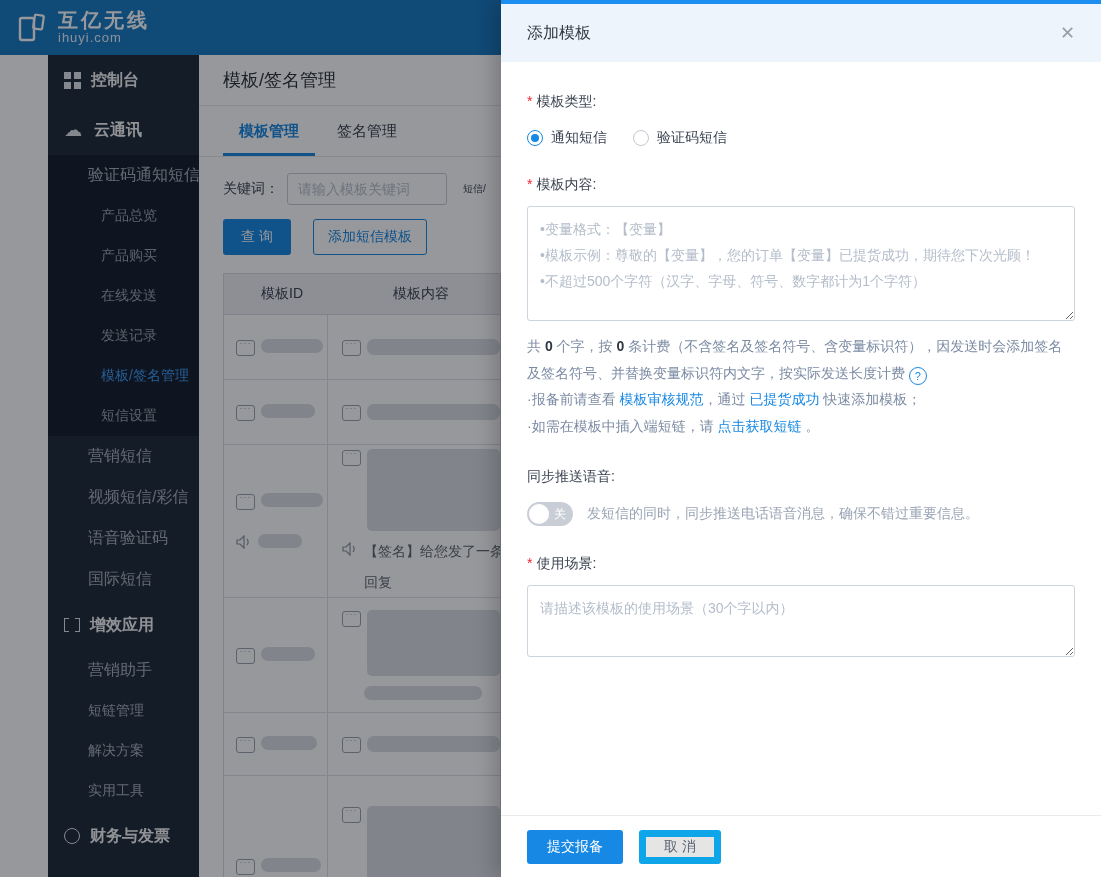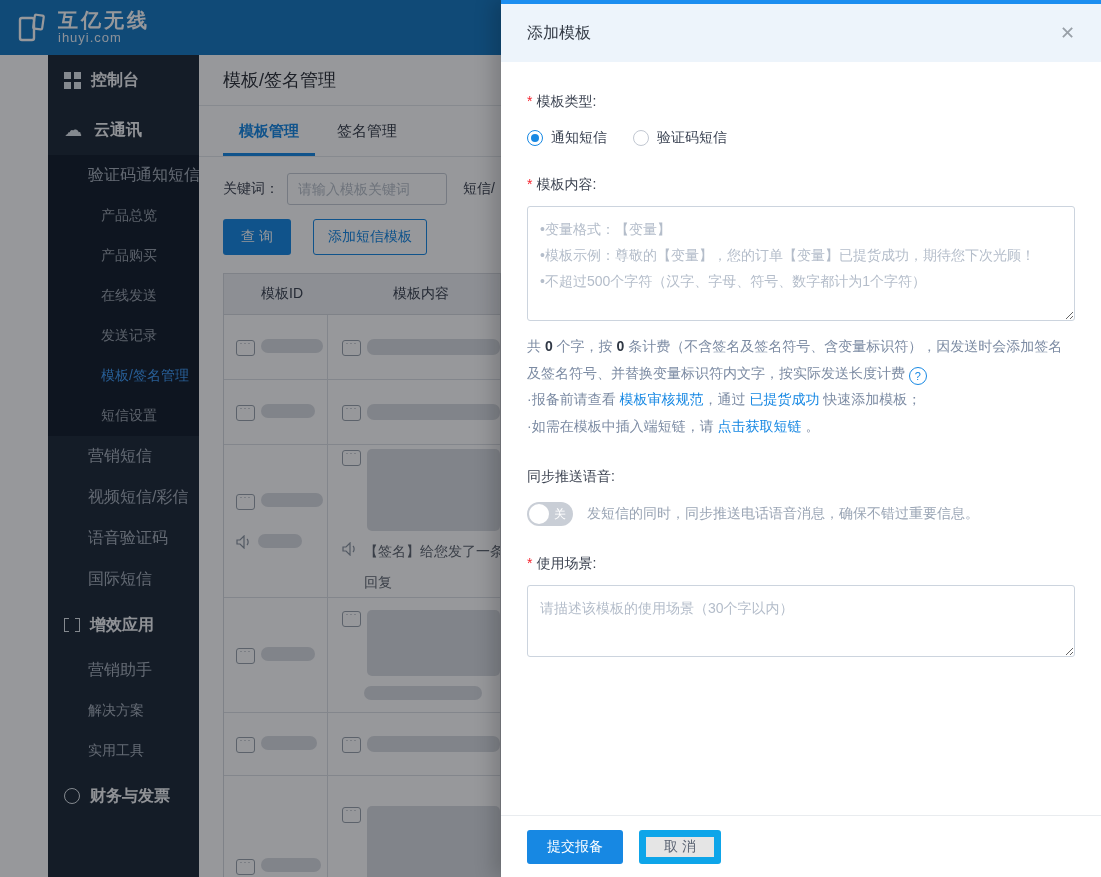--- a/index.html
+++ b/index.html
@@ -56,21 +56,21 @@
   .tab.active{color:#1788e3;font-weight:bold;}
   .tab.active::after{content:"";position:absolute;left:-16px;right:-16px;bottom:0;height:3px;
     background:#1788e3;}
   .filter-row{margin:16px 0 0 24px;display:flex;align-items:center;white-space:nowrap;
     overflow:hidden;}
   .filter-label{font-size:14px;color:#3f4552;margin-right:8px;}
   .kw-input{width:160px;height:32px;border:1px solid #c6ccd4;border-radius:3px;
     padding:0 10px;font-size:14px;color:#333;box-sizing:border-box;
     font-family:"Liberation Sans","DejaVu Sans",sans-serif;}
   .kw-input::placeholder{color:#b9c0c9;}
-  .partial-label{font-size:14px;color:#3f4552;margin-left:16px;}
+  .partial-label{font-size:10px;color:#3f4552;margin-left:16px;}
   .btn-row{margin:14px 0 0 24px;display:flex;gap:22px;}
   .btn-primary{height:36px;padding:0 18px;background:#1788e3;color:#fff;border:none;
     border-radius:3px;font-size:14px;cursor:pointer;
     font-family:"Liberation Sans","DejaVu Sans",sans-serif;}
   .btn-outline{height:36px;padding:0 14px;background:#fff;color:#1788e3;
     border:1px solid #1788e3;border-radius:3px;font-size:14px;cursor:pointer;
     font-family:"Liberation Sans","DejaVu Sans",sans-serif;}
   .table{margin:18px 0 0 24px;border:1px solid #d6dade;width:calc(100% - 24px);
     box-sizing:border-box;}
   .thead{display:flex;height:40px;background:#eef0f3;border-bottom:1px solid #d6dade;
@@ -217,20 +217,23 @@
     </div>
     <div class="side-item sec">
       <span class="ico-brk"></span>
       <span>增效应用</span>
     </div>
     <div class="side-item grp">
       <span>营销助手</span>
       <span class="chev down"></span>
     </div>
     <div class="side-item lnk">
+      <span>短链管理</span>
+    </div>
+    <div class="side-item lnk">
       <span>解决方案</span>
     </div>
     <div class="side-item lnk">
       <span>实用工具</span>
     </div>
     <div class="side-item sec">
       <span class="ico-circle"></span>
       <span>财务与发票</span>
     </div>
   </aside>

